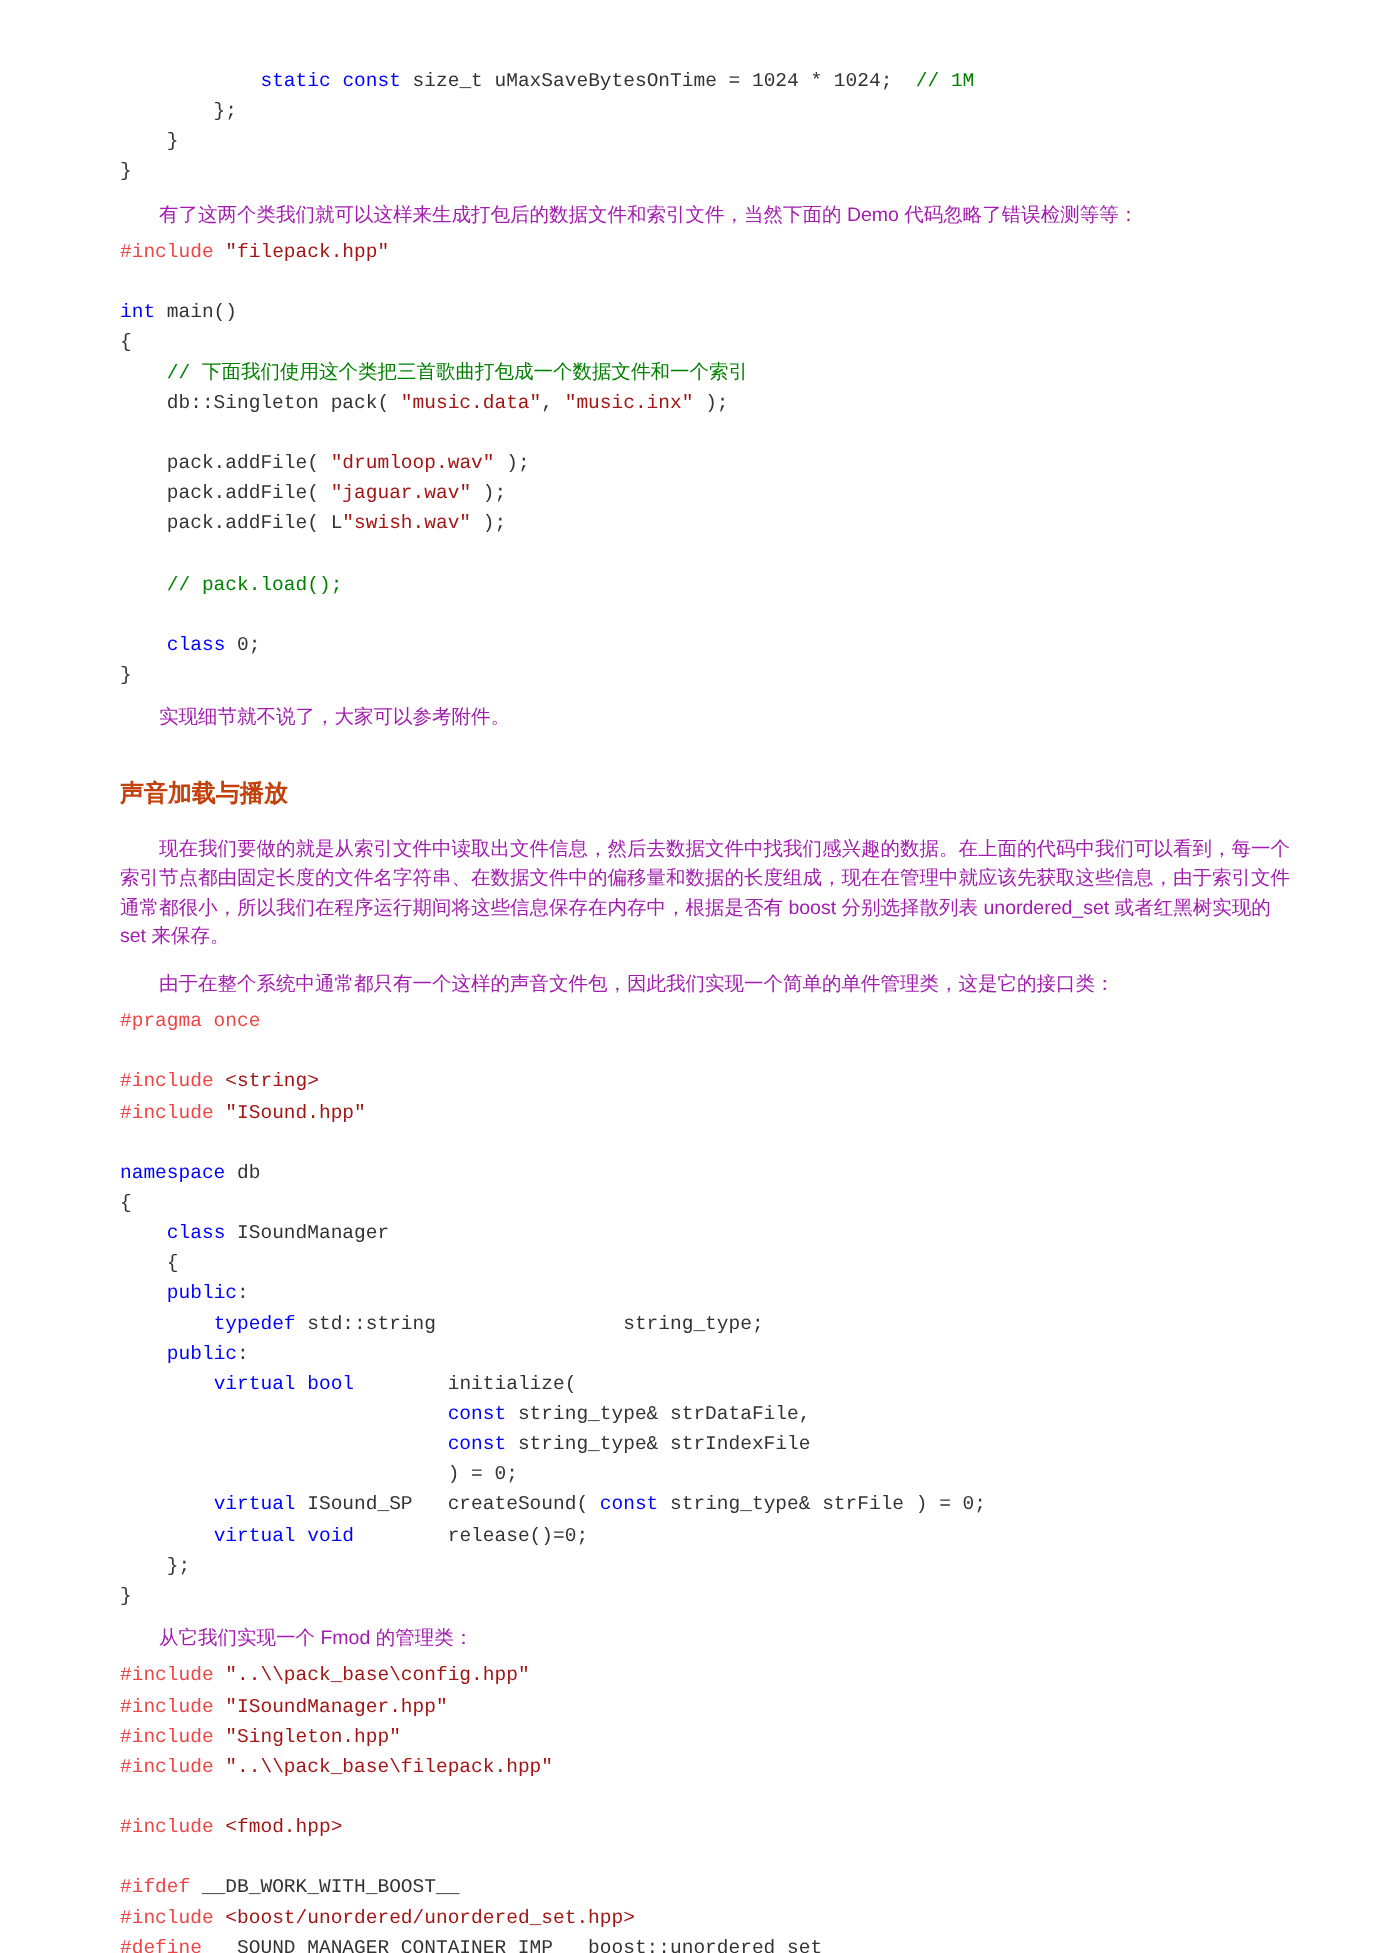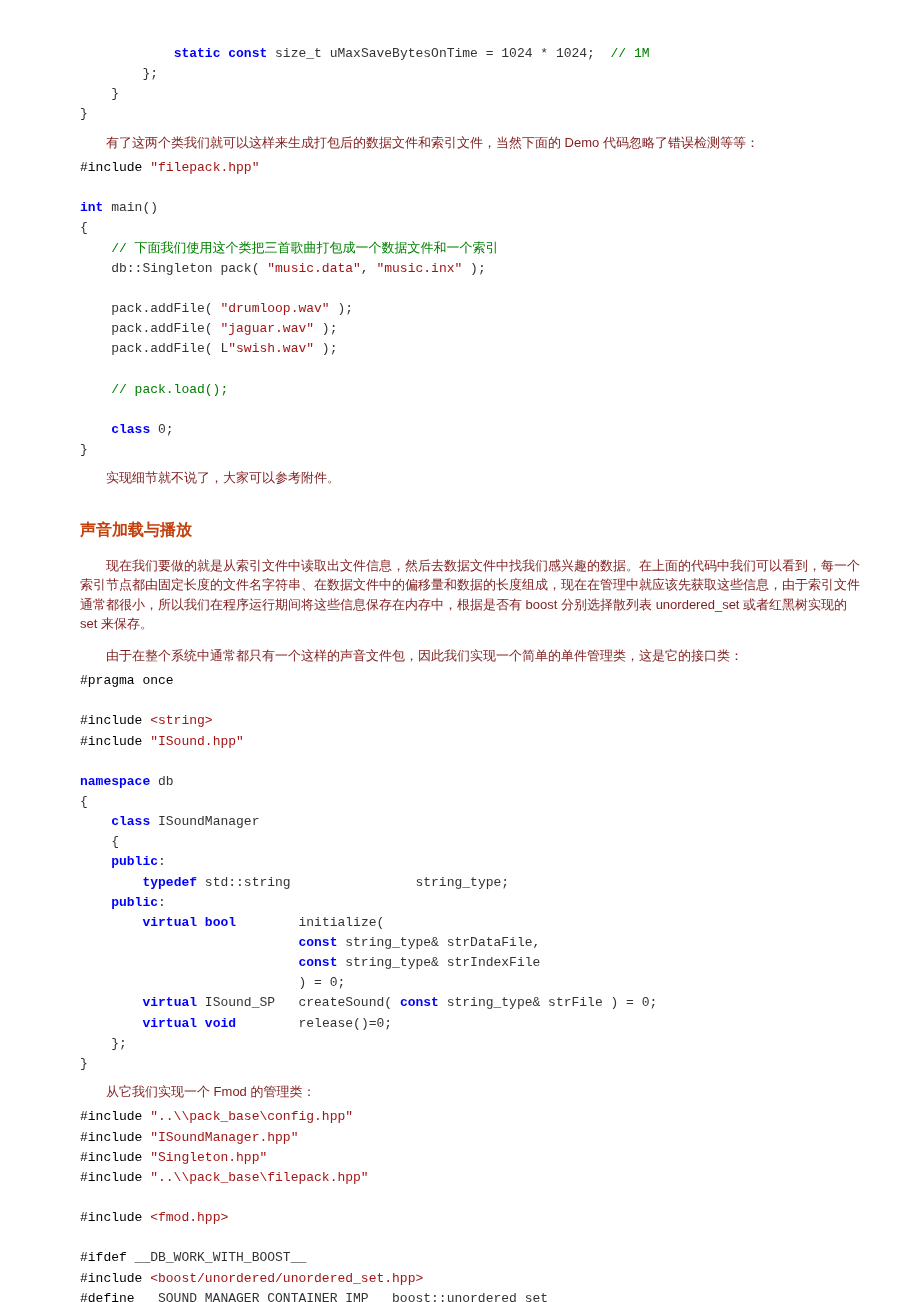--- a/index.html
+++ b/index.html
@@ -13,29 +13,29 @@
     box-sizing: border-box;
     line-height: 1.5;
   }
   .code-block {
     font-family: Consolas, "Courier New", monospace;
     font-size: 13px;
     white-space: pre;
     line-height: 1.55;
     margin: 4px 0 8px 0;
   }
-  .kw { color: #0000ff; font-weight: bold; }
+  .kw { color: #0000ff; }
   .str { color: #a31515; }
   .com { color: #008000; }
-  .pp { color: #000000; }
+  .pp { color: #ef4444; }
   .ppinc { color: #a31515; }
   .para {
     margin: 6px 0;
     text-indent: 2em;
-    color: #7f1d1d;
+    color: #a21caf;
   }
   h3.section {
     font-size: 16px;
     font-weight: bold;
     color: #c2410c;
     margin-top: 30px;
     margin-bottom: 14px;
   }
 </style>
 </head>

